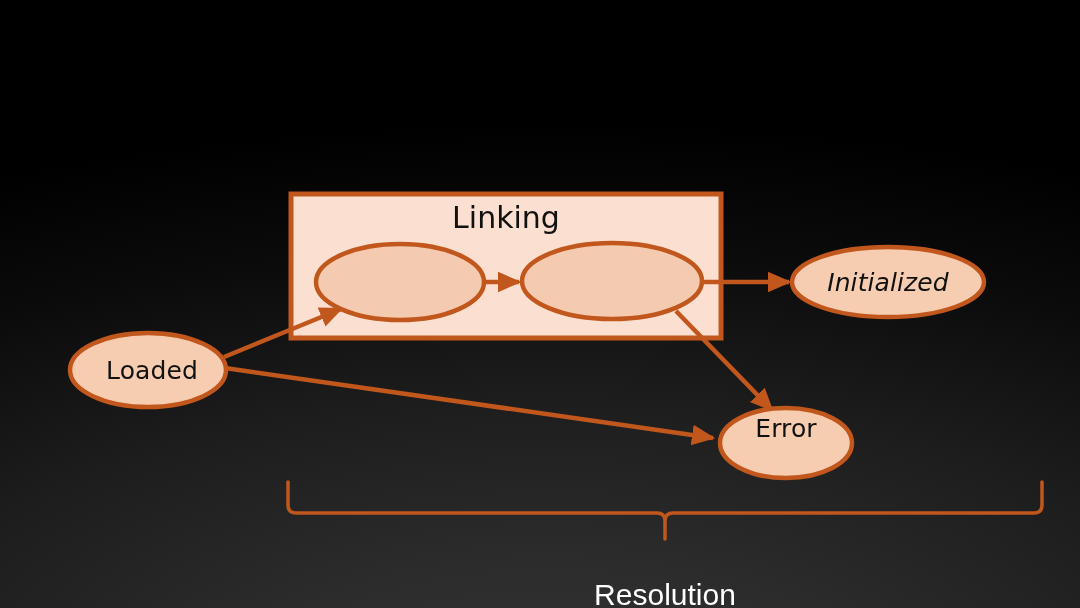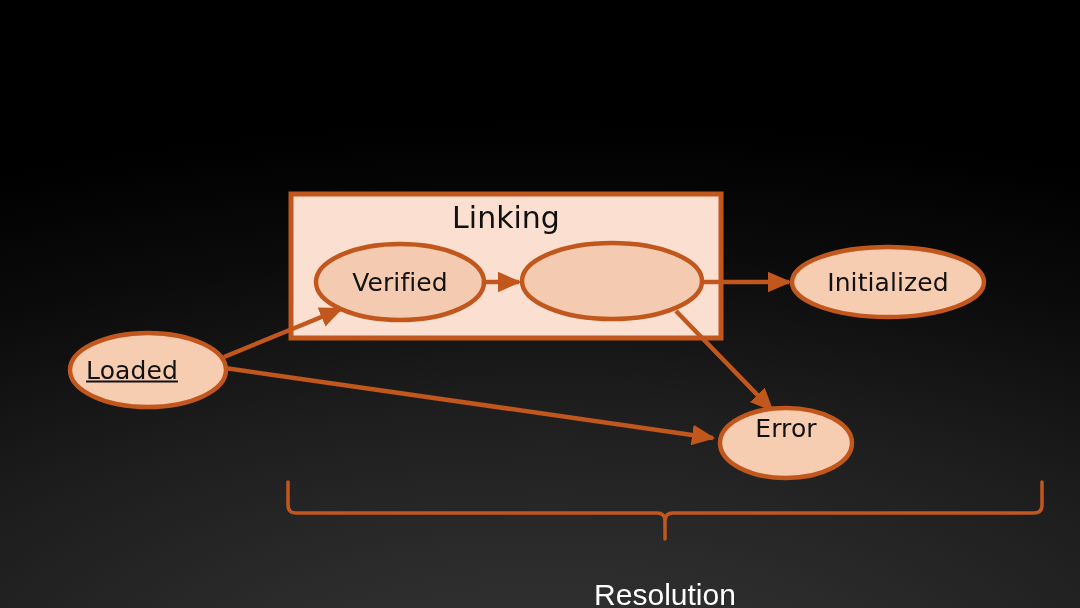--- a/index.html
+++ b/index.html
@@ -94,24 +94,23 @@
              L 665 539
              L 665 521
              Q 665 513 673 513
              L 1034 513
              Q 1042 513 1042 505
              L 1042 482" fill="none" stroke="#c1571c" stroke-width="3.5" stroke-linecap="round" stroke-linejoin="round"></path>
   </svg>
 
   <div class="group-label" style="left:506px; top:217px;">Linking</div>
 
-  <div class="node-label" style="left:132px; top:370px;text-decoration:underline;">Loaded</div>
-
-  <div class="node-label" style="left:400px; top:282px;">Verified</div>
+  <div class="node-label" style="left:152px; top:370px;">Loaded</div>
 
 
-  <div class="node-label" style="left:888px; top:282px;">Initialized</div>
+
+  <div class="node-label" style="left:888px; top:282px;font-style:italic;">Initialized</div>
 
   <div class="node-label" style="left:786px; top:428px;">Error</div>
 
   <div class="bracket-label" style="left:665px; top:559px;">Resolution</div>
 
 </div>
 
 </body></html>

